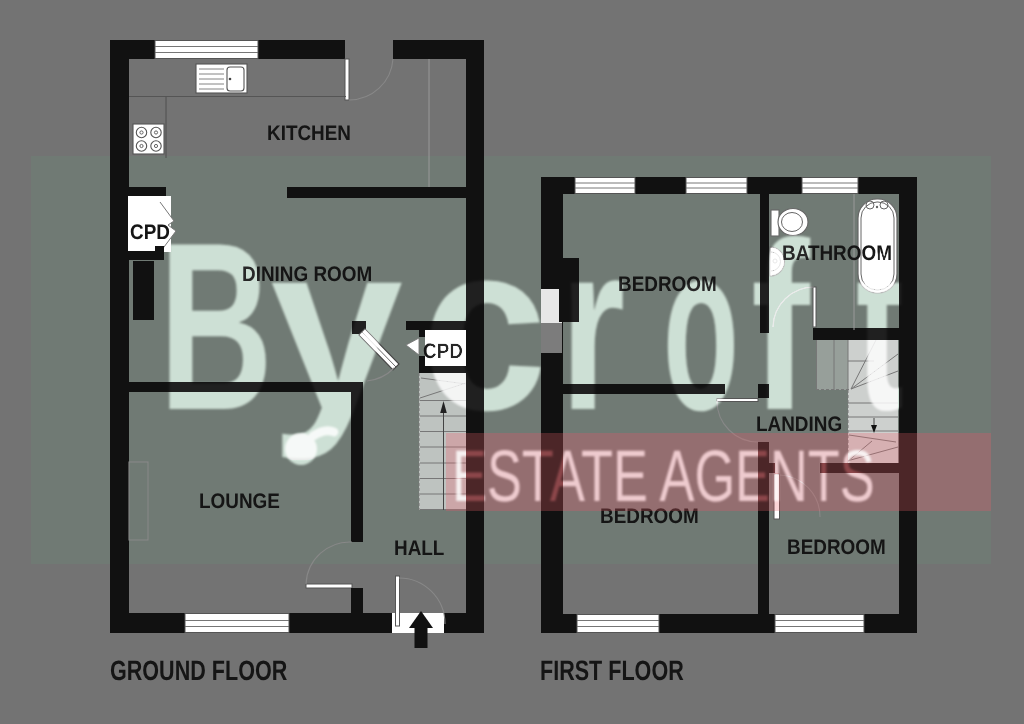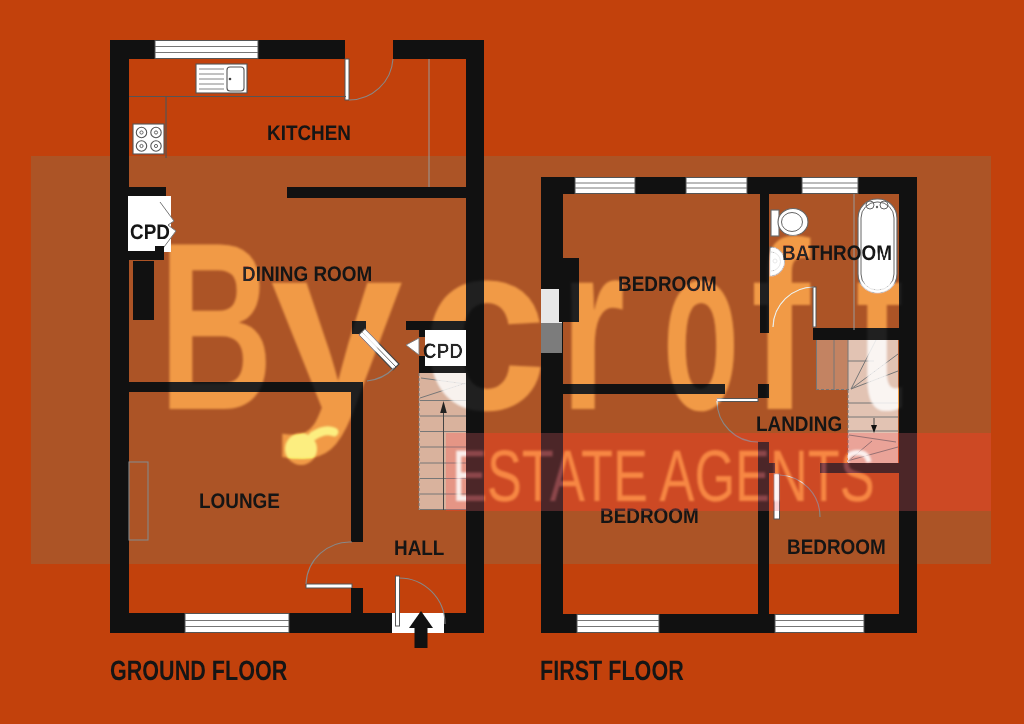--- a/index.html
+++ b/index.html
@@ -1,16 +1,16 @@
 <!DOCTYPE html>
 <html><head>
 <meta charset="utf-8">
 <style>
   html,body{margin:0;padding:0;background:#fff;}
-  #page{position:relative;width:1024px;height:724px;background:#c2410c;overflow:hidden;
+  #page{position:relative;width:1024px;height:724px;background:#737373;overflow:hidden;
         font-family:"Liberation Sans",sans-serif;}
   svg text{font-family:"Liberation Sans",sans-serif;text-rendering:geometricPrecision;}
   g.lbl{filter:blur(0.25px);}
 </style>
 </head>
 <body>
 
 <div id="page">
 <svg width="1024" height="724" viewBox="0 0 1024 724">
 

